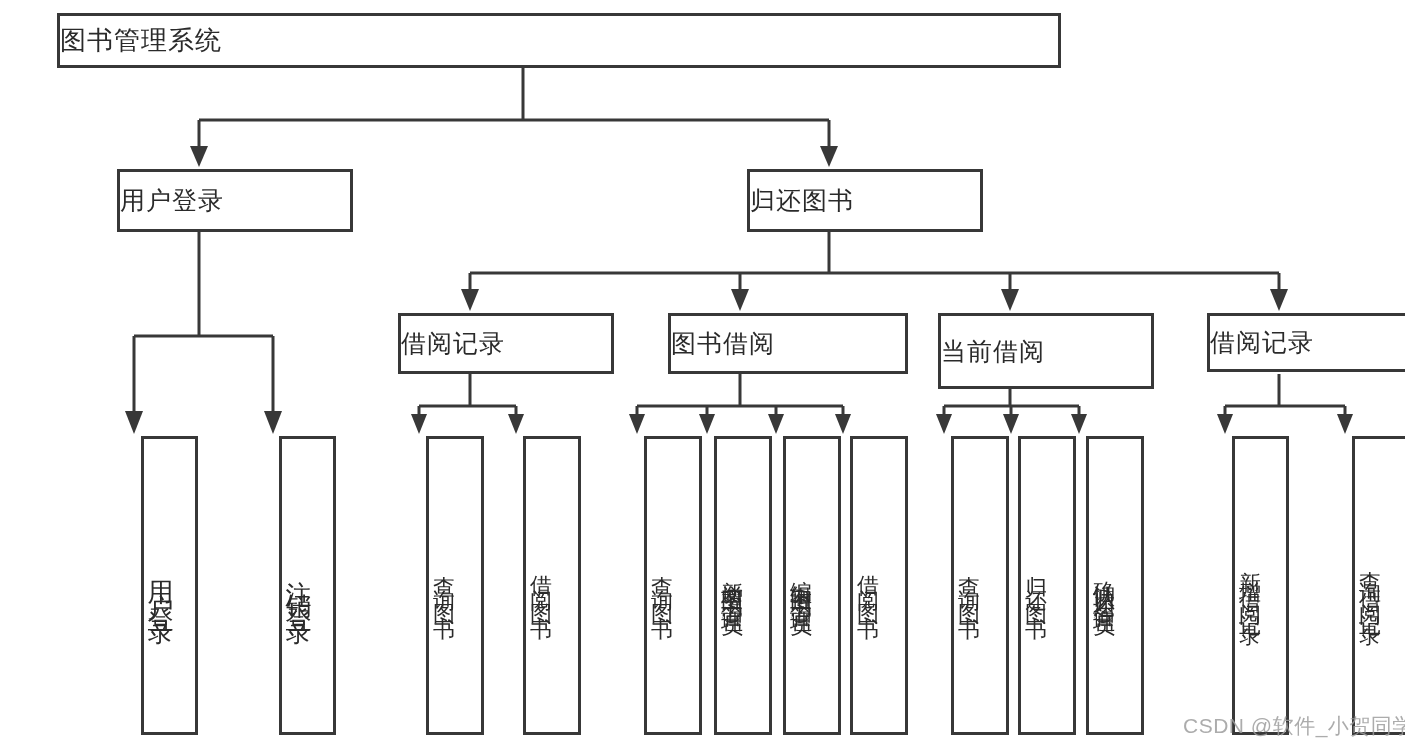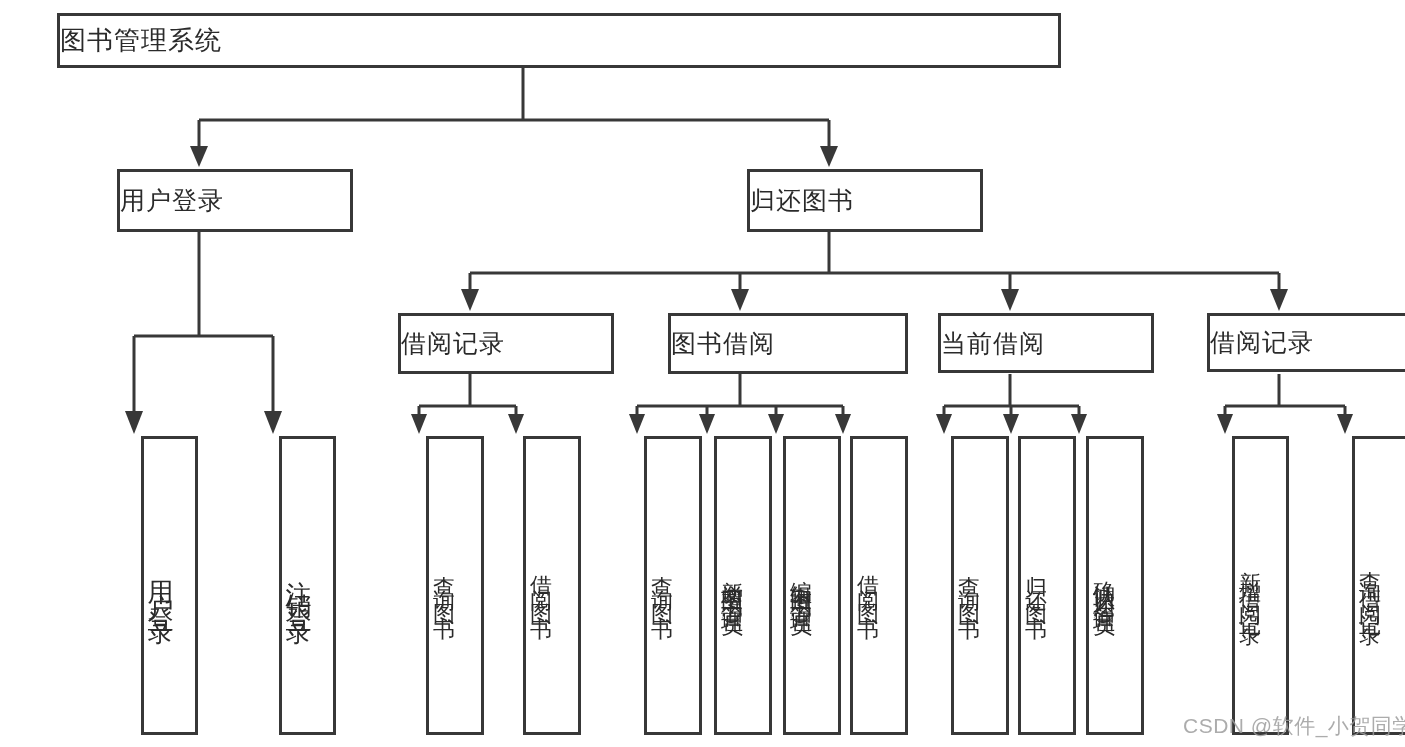--- a/index.html
+++ b/index.html
@@ -101,21 +101,21 @@
   <div class="node hbox" style="left:711px;top:169px;width:236px;height:63px">
     <span>归还图书</span>
   </div>
 
   <div class="node hbox" style="left:362px;top:313px;width:216px;height:61px">
     <span>借阅记录</span>
   </div>
   <div class="node hbox" style="left:632px;top:313px;width:240px;height:61px">
     <span>图书借阅</span>
   </div>
-  <div class="node hbox" style="left:902px;top:313px;width:216px;height:60px">
+  <div class="node hbox" style="left:902px;top:313px;width:216px;height:76px">
     <span>当前借阅</span>
   </div>
   <div class="node hbox" style="left:1171px;top:313px;width:216px;height:59px">
     <span>借阅记录</span>
   </div>
 
   <div class="node vbox big v4" style="left:105px;top:436px;width:57px;height:299px">
     <span>用户登录</span>
   </div>
   <div class="node vbox big v4" style="left:243px;top:436px;width:57px;height:299px">

